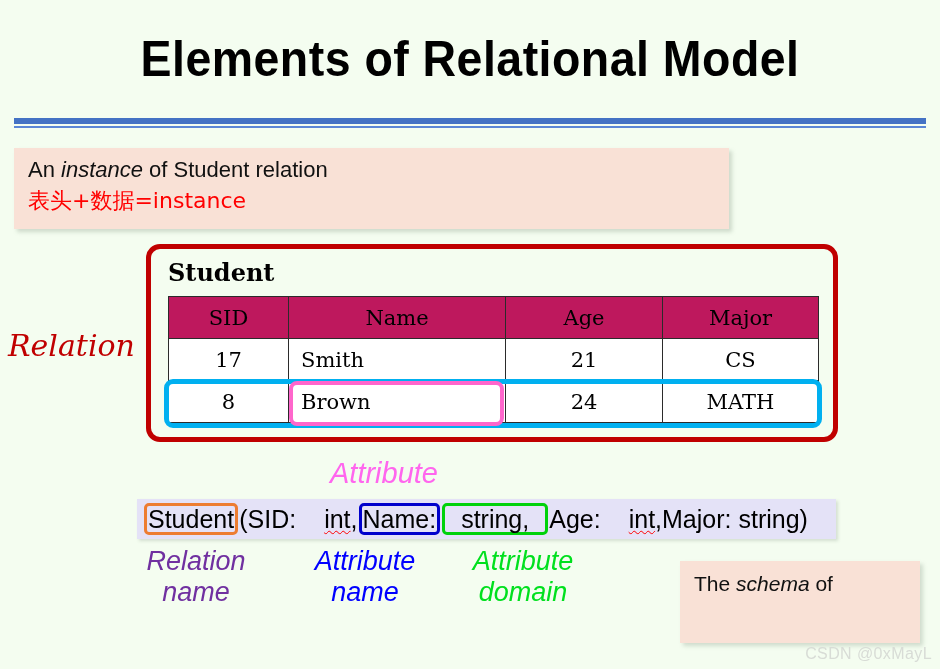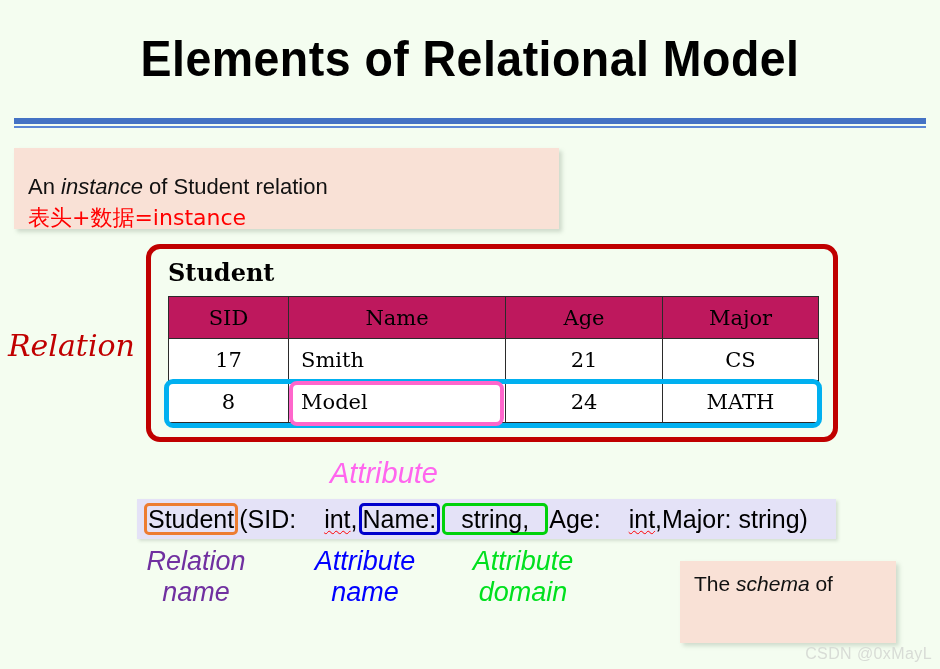--- a/index.html
+++ b/index.html
@@ -62,26 +62,26 @@
     width: 100%;
     height: 2px;
     background: #5b86d6;
   }
 
   
   #instance-callout {
     position: absolute;
     left: 14px;
     top: 148px;
-    width: 545px;
+    width: 715px;
     height: 81px;
     background: #f9e1d6;
     box-shadow: 3px 3px 4px rgba(120,140,120,0.30);
     box-sizing: border-box;
-    padding: 26px 0 0 14px;
+    padding: 9px 0 0 14px;
   }
   #instance-callout .line1 {
     font-family: "Liberation Sans", sans-serif;
     font-size: 22px;
     color: #111111;
     white-space: nowrap;
   }
   #instance-callout .line1 em {
     font-style: italic;
   }
@@ -280,21 +280,21 @@
     top: 546px;
     width: 166px;
     color: #00e01e;
   }
 
   
   #schema-callout {
     position: absolute;
     left: 680px;
     top: 561px;
-    width: 216px;
+    width: 240px;
     height: 82px;
     background: #f9e1d6;
     box-shadow: 3px 3px 4px rgba(120,140,120,0.28);
     box-sizing: border-box;
     padding: 9px 0 0 14px;
     font-family: "Liberation Sans", sans-serif;
     font-size: 21px;
     color: #111111;
     line-height: 1.38;
   }
@@ -351,21 +351,21 @@
     </thead>
     <tbody>
       <tr>
         <td>17</td>
         <td class="align-left">Smith</td>
         <td>21</td>
         <td>CS</td>
       </tr>
       <tr>
         <td>8</td>
-        <td class="align-left">Model</td>
+        <td class="align-left">Brown</td>
         <td>24</td>
         <td>MATH</td>
       </tr>
     </tbody>
   </table>
 
   <div id="tuple-highlight"></div>
   <div id="attribute-cell-highlight"></div>
 
   <div id="label-attribute">Attribute</div>

